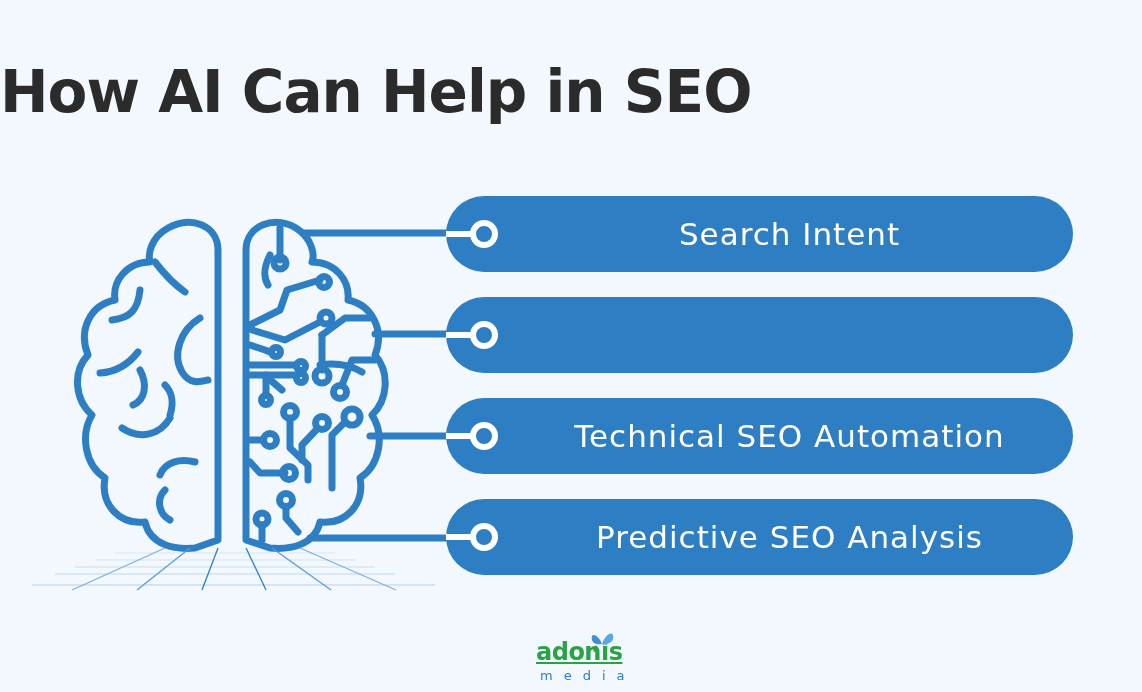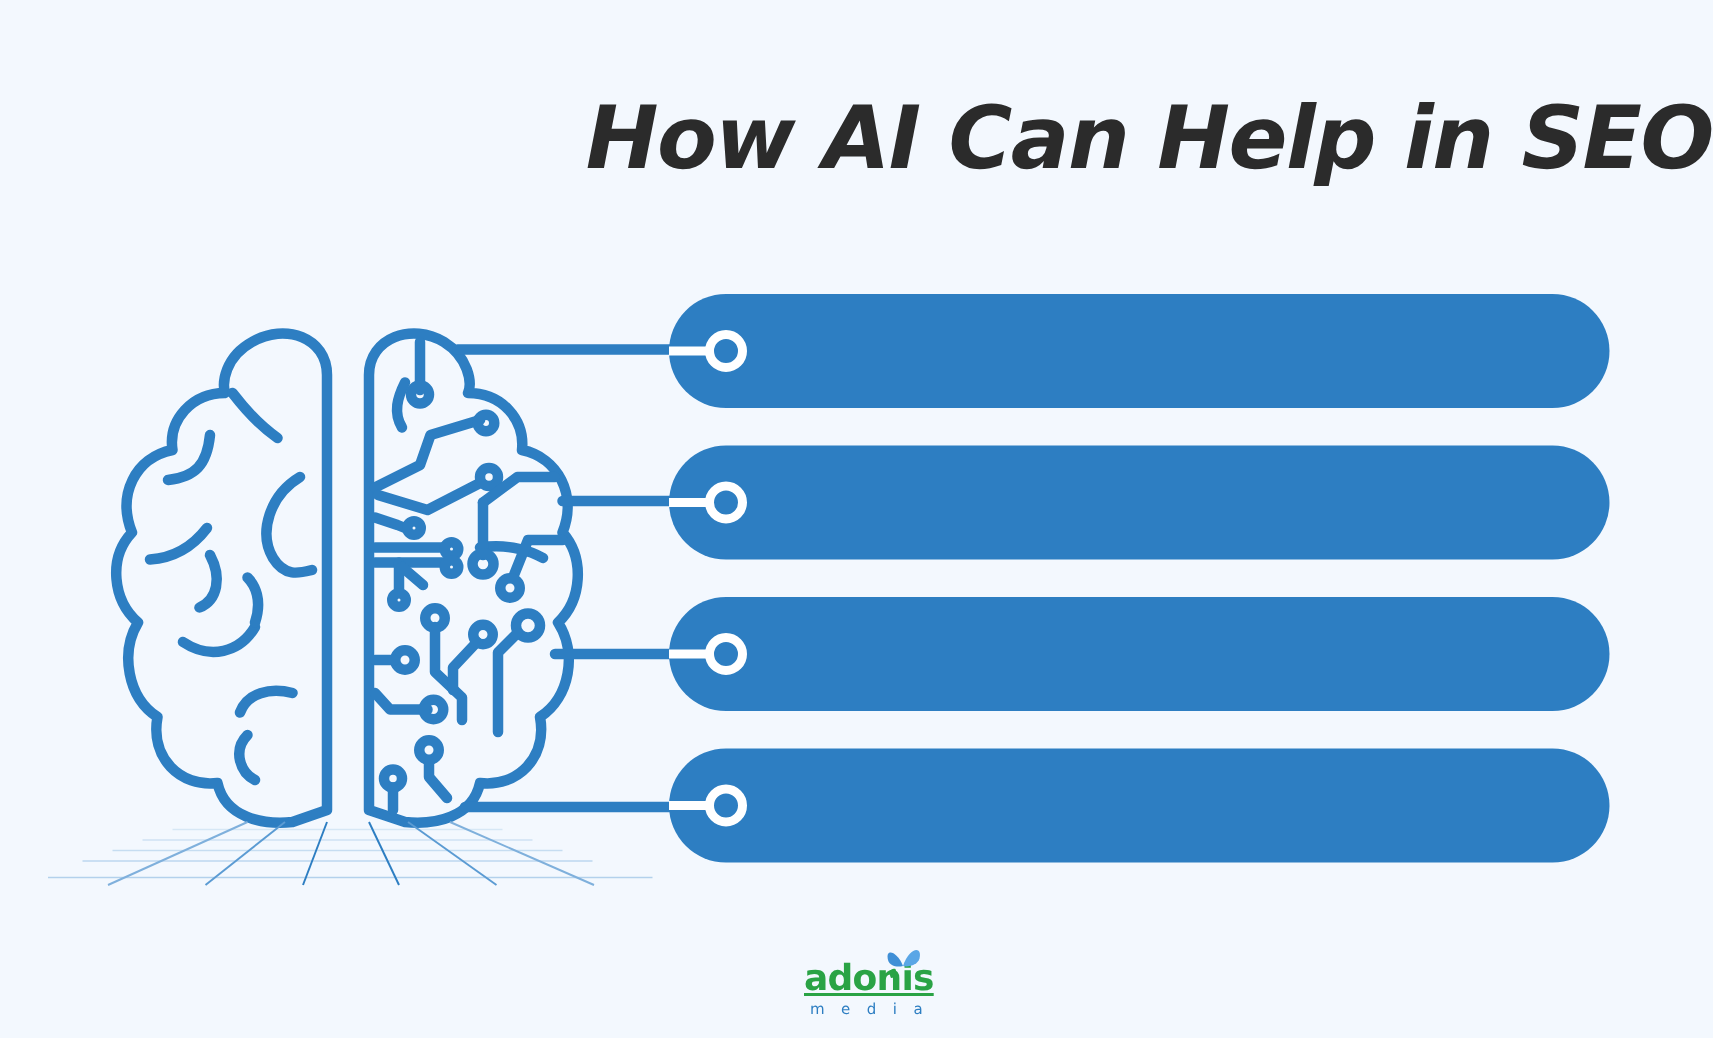--- a/index.html
+++ b/index.html
@@ -4,24 +4,23 @@
 <style>
   html, body { margin: 0; padding: 0; }
   body {
     width: 1142px; height: 692px; overflow: hidden;
     background: #f3f8fe;
     font-family: "DejaVu Sans", sans-serif;
     position: relative;
   }
   .title {
     position: absolute; left: 0; top: 58px; width: 1142px;
-    text-align: right; font-size: 58px; font-weight: bold;
+    text-align: left; font-size: 58px; font-weight: bold;
     color: #2b2b2b; letter-spacing: -1px;
     font-family: "DejaVu Sans", sans-serif;
-    font-style: italic;
   }
   .brain { position: absolute; left: 20px; top: 205px; width: 440px; height: 400px; }
   .pill {
     position: absolute; left: 446px; width: 627px; height: 76px;
     background: #2d7ec2; border-radius: 38px;
     color: #ffffff; font-size: 31px; letter-spacing: 1px;
     display: flex; align-items: center; justify-content: center;
     padding-left: 60px; box-sizing: border-box;
     font-family: "DejaVu Sans", sans-serif;
   }
@@ -32,21 +31,21 @@
   }
   .pill .stub {
     position: absolute; left: 0; top: 35px; width: 26px; height: 6px; background: #fff;
   }
   .logo { position: absolute; left: 536px; top: 630px; width: 80px; height: 50px; }
   .logo-text {
     position: absolute; left: 0; top: 8px; font-size: 24px; font-weight: bold;
     color: #2aa345; letter-spacing: -0.5px; font-family: "DejaVu Sans", sans-serif; text-decoration: underline;
   }
   .logo-sub {
-    position: absolute; left: 4px; top: 38px; font-size: 10px;
+    position: absolute; left: 4px; top: 38px; font-size: 13px;
     color: #2d7ec2; letter-spacing: 11px; font-family: "DejaVu Sans", sans-serif;
   }
 </style>
 </head>
 <body>
 
 <div class="title">How AI Can Help in SEO</div>
 
 <svg class="brain" viewBox="20 205 440 400" xmlns="http://www.w3.org/2000/svg">
   <g stroke="#2d7ec2" stroke-width="7" fill="none" stroke-linecap="round" stroke-linejoin="round">
@@ -125,32 +124,35 @@
     <line x1="218" y1="548" x2="202" y2="590"></line>
     <line x1="246" y1="548" x2="266" y2="590"></line>
     <line x1="272" y1="548" x2="331" y2="590" stroke="#5b9bd3"></line>
     <line x1="300" y1="548" x2="396" y2="590" stroke="#7fb0dc"></line>
   </g>
 </svg>
 
 <div class="pill" style="top:196px;">
   <span class="stub"></span>
   <span class="node"></span>
+  <span>Search Intent</span>
 </div>
 <div class="pill" style="top:297px;">
   <span class="stub"></span>
   <span class="node"></span>
 </div>
 <div class="pill" style="top:398px;">
   <span class="stub"></span>
   <span class="node"></span>
+  <span>Technical SEO Automation</span>
 </div>
 <div class="pill" style="top:499px;">
   <span class="stub"></span>
   <span class="node"></span>
+  <span>Predictive SEO Analysis</span>
 </div>
 
 <div class="logo">
   <span class="logo-text">adonis</span>
   <span class="logo-sub">media</span>
   <svg style="position:absolute;left:52px;top:0;" width="28" height="24" viewBox="0 0 28 24">
     <path d="M14,14 C10,4 2,2 4,10 C5,14 10,15 14,14 Z" fill="#3f8fd6"></path>
     <path d="M14,14 C18,2 27,0 25,9 C24,13 18,15 14,14 Z" fill="#5aa6e6"></path>
     <path d="M6,22 C4,18 6,15 9,16 C10,19 9,22 6,22 Z" fill="#2aa345"></path>
   </svg>

